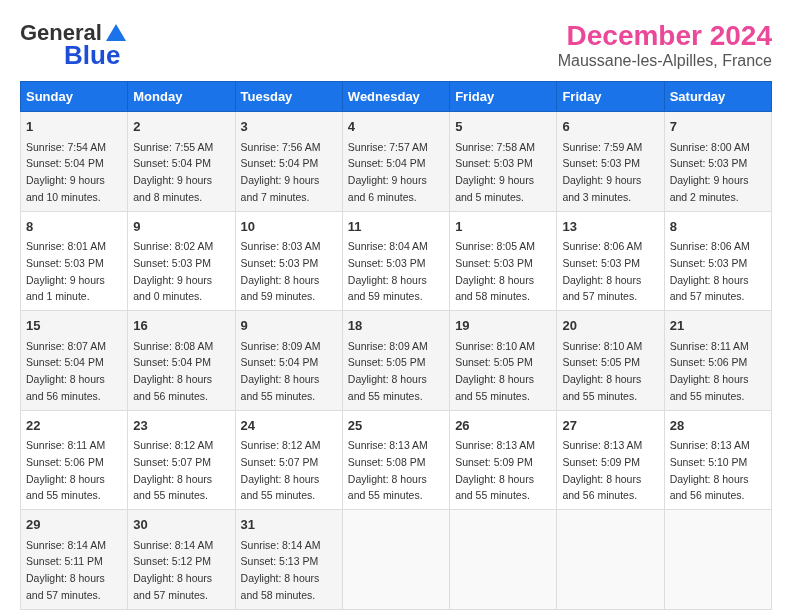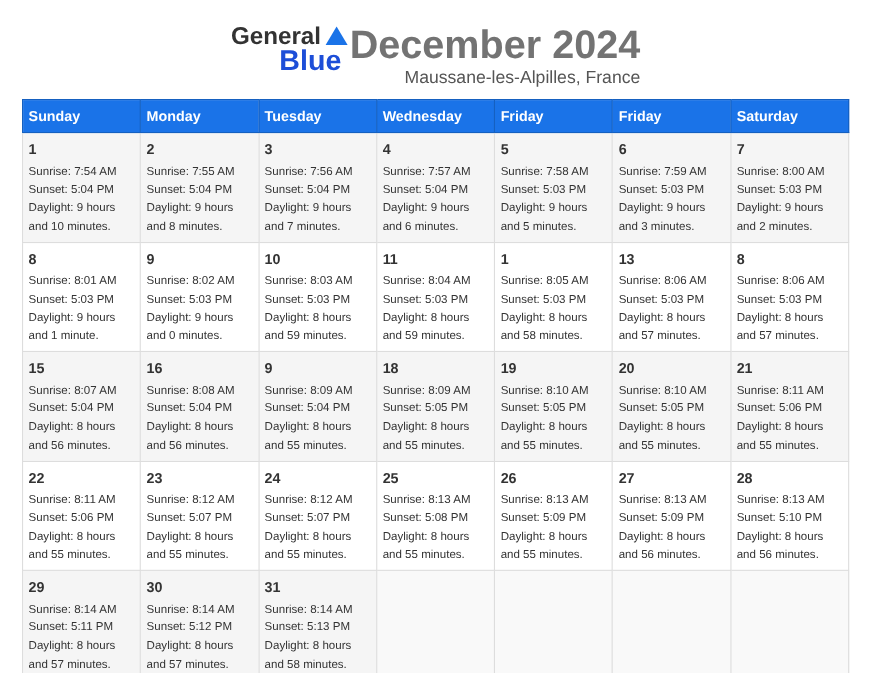--- a/index.html
+++ b/index.html
@@ -5,21 +5,21 @@
     * { box-sizing: border-box; margin: 0; padding: 0; }
     body {
       font-family: Arial, sans-serif;
       background: #fff;
       width: 792px;
       min-height: 612px;
       padding: 20px;
     }
     .header-area {
       display: flex;
-      justify-content: center;
+      justify-content: space-between;
       align-items: flex-start;
       margin-bottom: 10px;
     }
     .logo {
       display: flex;
       flex-direction: column;
       align-items: flex-start;
     }
     .logo-text {
       display: flex;
@@ -38,23 +38,23 @@
     }
     .logo-icon {
       width: 24px;
       height: 24px;
       margin-left: 2px;
     }
     .title-area {
       text-align: right;
     }
     .month-title {
-      font-size: 36px;
+      font-size: 28px;
       font-weight: bold;
-      color: #737373;
+      color: #ec4899;
     }
     .location-title {
       font-size: 16px;
       color: #555;
     }
     table {
       width: 100%;
       border-collapse: collapse;
       table-layout: fixed;
     }

